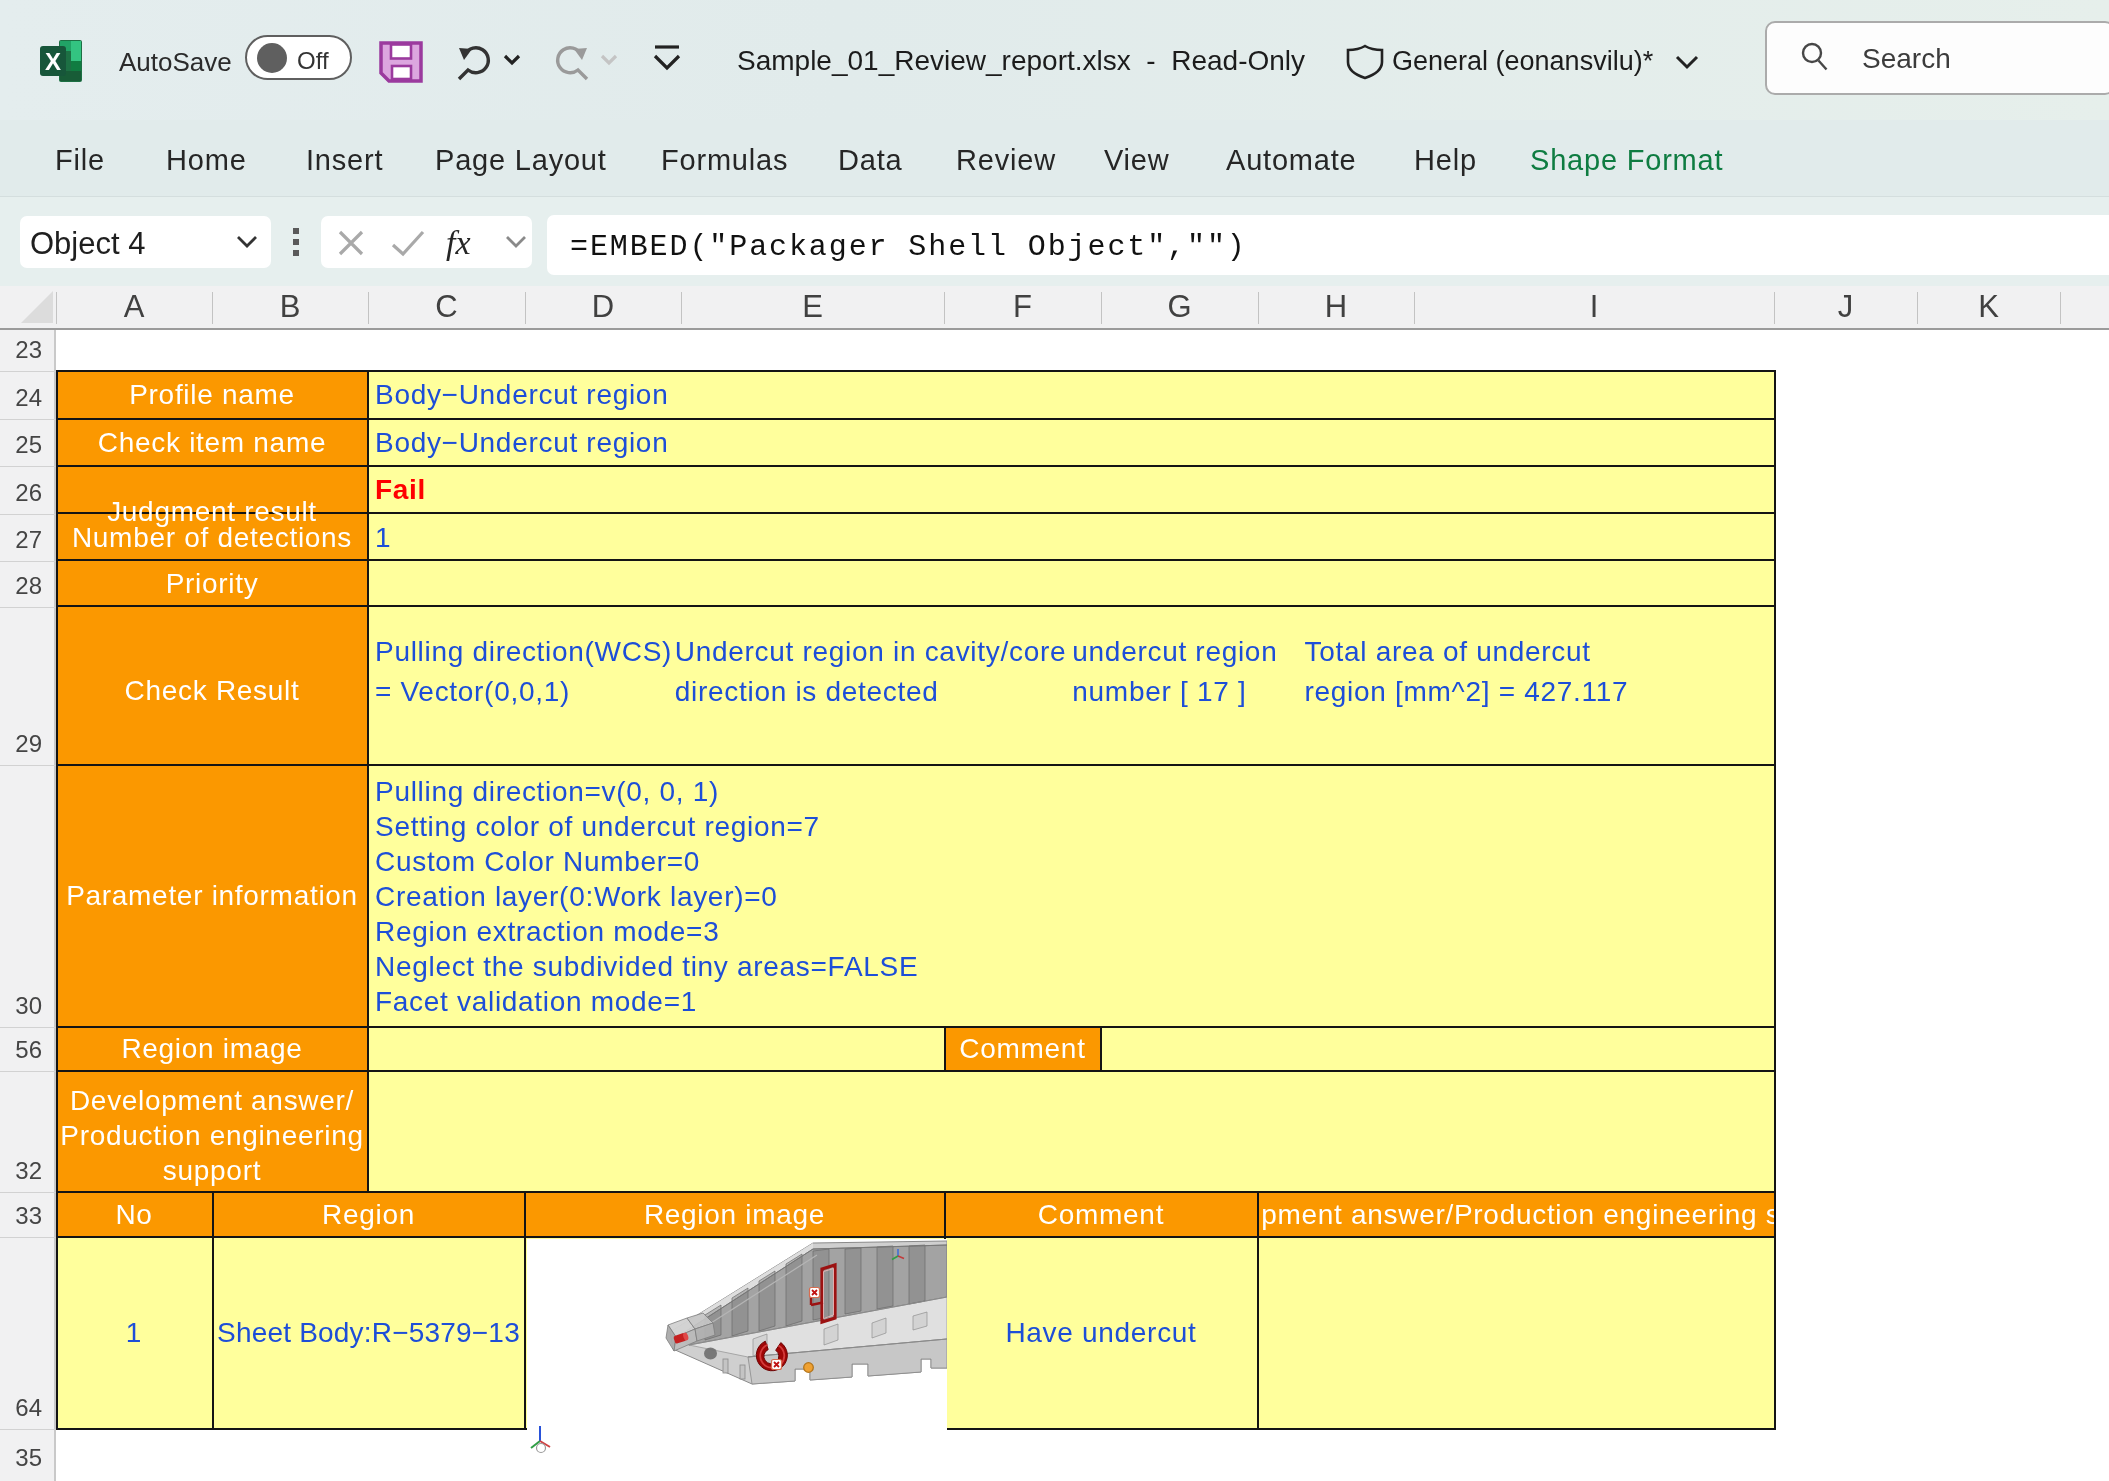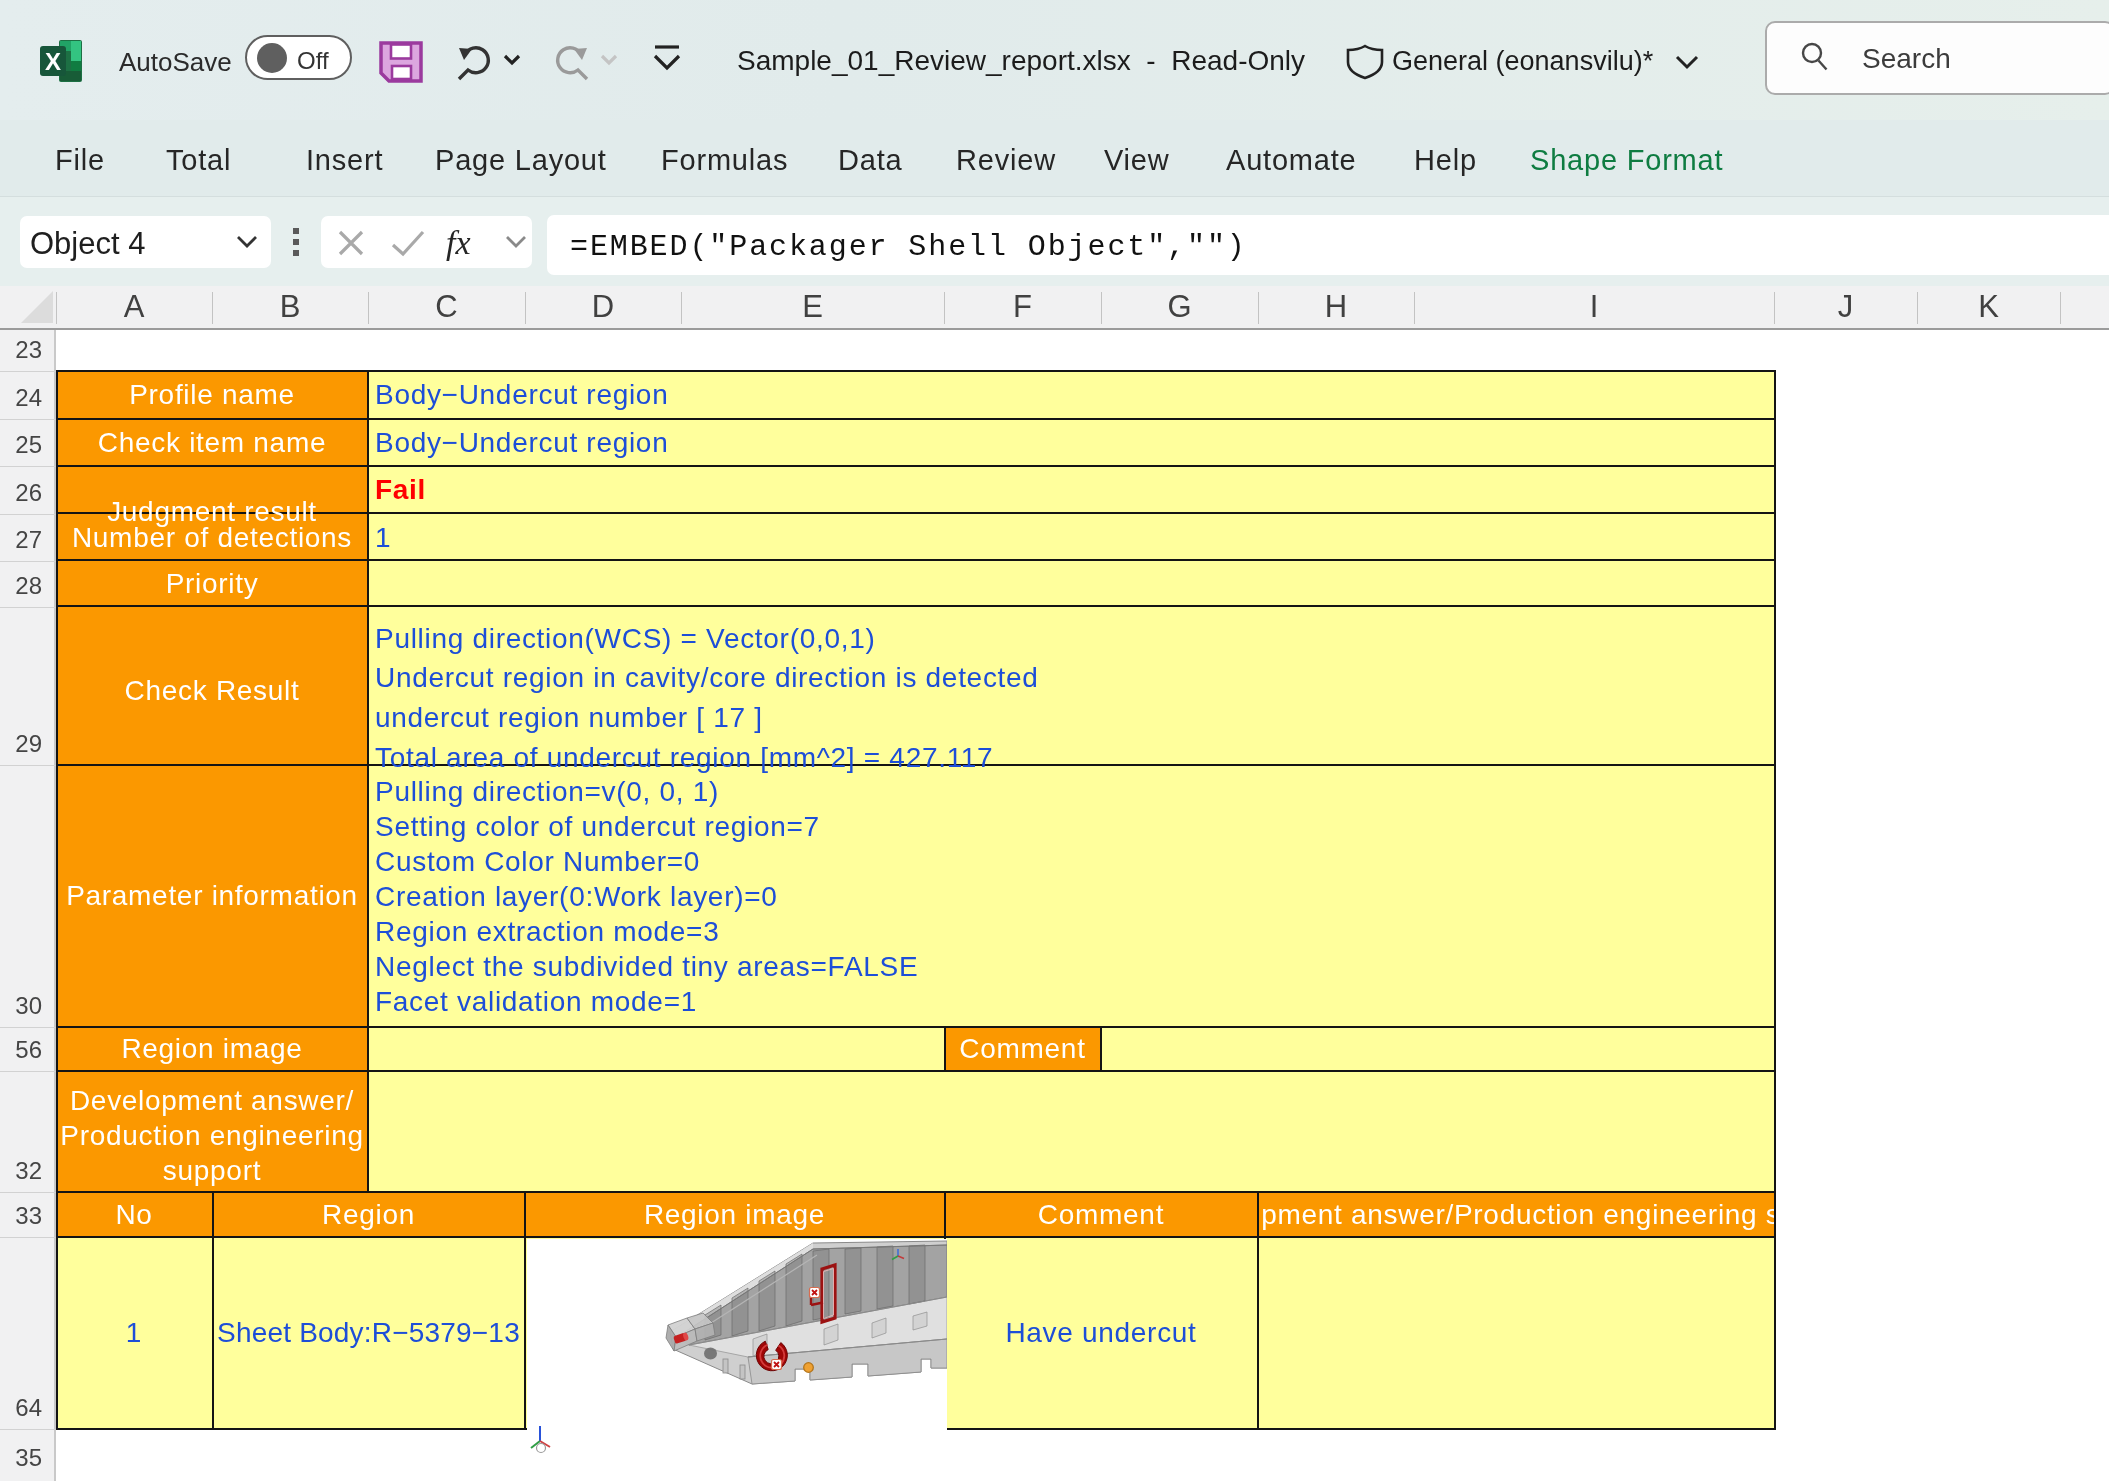--- a/index.html
+++ b/index.html
@@ -67,21 +67,21 @@
 <div class="ab" style="left:1765px;top:21px;width:350px;height:74px;background:#fdfdfd;border:2px solid #ababab;border-radius:10px"></div>
 <svg class="ab" style="left:1798px;top:40px" width="36" height="36" viewBox="0 0 36 36">
 <circle cx="14" cy="13" r="9" fill="none" stroke="#474747" stroke-width="2.4"></circle>
 <path d="M20.5 20.5 l8 9" stroke="#474747" stroke-width="2.4"></path>
 </svg>
 <div class="ab" style="left:1862px;top:43px;font-size:28px;color:#3c3c3c">Search</div>
 
 <div class="ab" style="left:0;top:120px;width:2109px;height:76px;background:#e1ebeb"></div>
 <div class="ab" style="left:0;top:144px;width:2109px;height:44px;font-size:29px;color:#262626;letter-spacing:.8px">
 <span class="ab" style="left:55px">File</span>
-<span class="ab" style="left:166px">Total</span>
+<span class="ab" style="left:166px">Home</span>
 <span class="ab" style="left:306px">Insert</span>
 <span class="ab" style="left:435px">Page Layout</span>
 <span class="ab" style="left:661px">Formulas</span>
 <span class="ab" style="left:838px">Data</span>
 <span class="ab" style="left:956px">Review</span>
 <span class="ab" style="left:1104px">View</span>
 <span class="ab" style="left:1226px">Automate</span>
 <span class="ab" style="left:1414px">Help</span>
 <span class="ab" style="left:1530px;color:#0e7c41">Shape Format</span>
 </div>
@@ -210,21 +210,21 @@
 <div class="ab t c wt" style="left:56px;top:1192px;width:156px;height:45px">No</div>
 <div class="ab t c wt" style="left:212px;top:1192px;width:313px;height:45px">Region</div>
 <div class="ab t c wt" style="left:525px;top:1192px;width:419px;height:45px">Region image</div>
 <div class="ab t c wt" style="left:944px;top:1192px;width:314px;height:45px">Comment</div>
 <div class="ab t c wt" style="left:1260px;top:1192px;width:514px;height:45px;overflow:hidden;white-space:nowrap">Development answer/Production engineering support</div>
 
 <div class="ab t" style="left:375px;top:371px;width:1200px;height:47px;display:flex;align-items:center">Body−Undercut region</div>
 <div class="ab t" style="left:375px;top:419px;width:1200px;height:47px;display:flex;align-items:center">Body−Undercut region</div>
 <div class="ab t" style="left:375px;top:466px;width:1200px;height:48px;display:flex;align-items:center;color:#f00;font-weight:bold">Fail</div>
 <div class="ab t" style="left:375px;top:514px;width:1200px;height:47px;display:flex;align-items:center">1</div>
-<div class="ab t" style="left:375px;top:619px;width:1300px;height:158px;line-height:39.7px;display:flex;flex-direction:column;justify-content:center">
+<div class="ab t" style="left:375px;top:632px;width:1300px;height:158px;line-height:39.7px;display:flex;flex-direction:row;justify-content:center">
 <span>Pulling direction(WCS) = Vector(0,0,1)</span>
 <span>Undercut region in cavity/core direction is detected</span>
 <span>undercut region number [ 17 ]</span>
 <span>Total area of undercut region [mm^2] = 427.117</span>
 </div>
 <div class="ab t" style="left:375px;top:765px;width:1300px;height:262px;line-height:35px;display:flex;flex-direction:column;justify-content:center">
 <span>Pulling direction=v(0, 0, 1)</span>
 <span>Setting color of undercut region=7</span>
 <span>Custom Color Number=0</span>
 <span>Creation layer(0:Work layer)=0</span>

